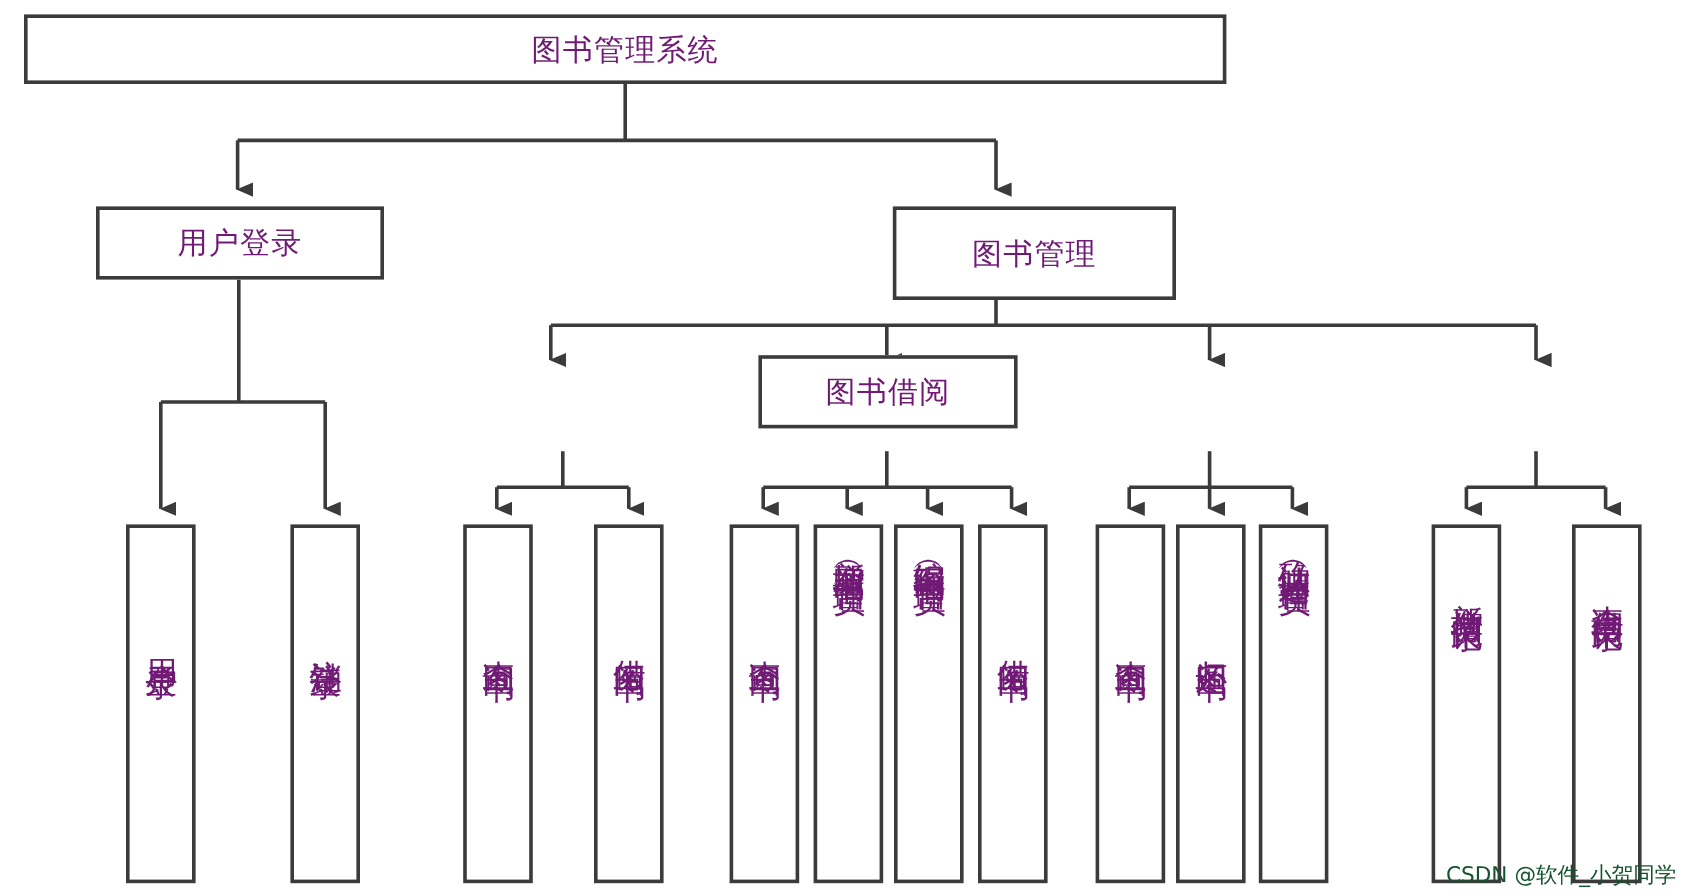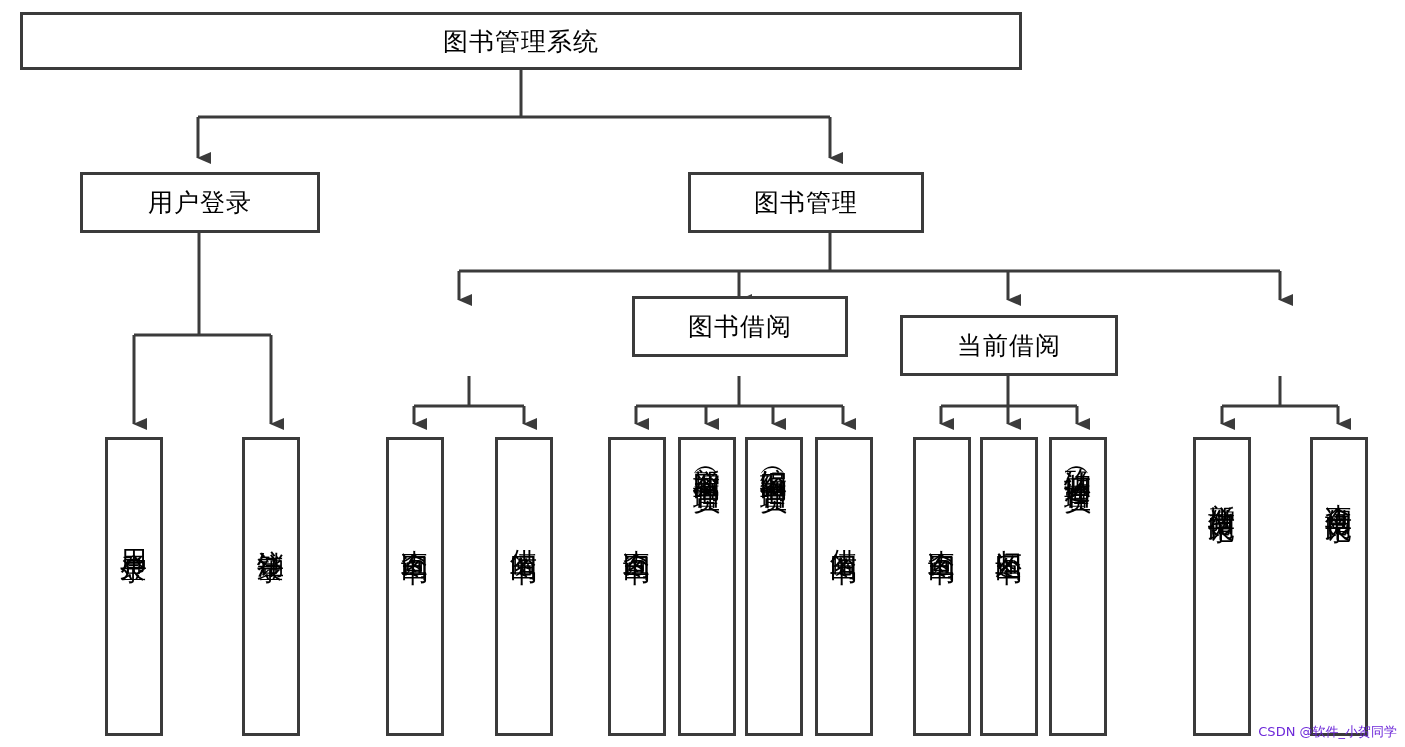--- a/index.html
+++ b/index.html
@@ -18,21 +18,21 @@
     overflow: hidden;
   }
   .node {
     position: absolute;
     box-sizing: border-box;
     border: 3px solid #3b3b3b;
     background: #ffffff;
     display: flex;
     align-items: center;
     justify-content: center;
-    color: #000000;
+    color: #701a75;
   }
   .node-label {
     display: block;
     text-align: center;
     line-height: 1.0;
     white-space: nowrap;
   }
   
   .h-node .node-label {
     writing-mode: horizontal-tb;
@@ -56,22 +56,22 @@
     left: 0;
     top: 0;
     width: 1405px;
     height: 747px;
     pointer-events: none;
   }
   .watermark {
     position: absolute;
     right: 8px;
     bottom: 6px;
-    font-size: 13px;
-    color: #6d28d9;
+    font-size: 18px;
+    color: #14532d;
     white-space: nowrap;
     font-family: "DejaVu Sans", "Liberation Sans", sans-serif;
   }
 </style>
 </head>
 <body>
 
 <div id="canvas">
 
   <svg class="links" viewBox="0 0 1405 747" xmlns="http://www.w3.org/2000/svg">
@@ -124,29 +124,26 @@
     </g>
   </svg>
 
   <div class="node h-node" style="left:20px; top:12px; width:1002px; height:58px;">
     <span class="node-label">图书管理系统</span>
   </div>
 
   <div class="node h-node" style="left:80px; top:172px; width:240px; height:61px;">
     <span class="node-label">用户登录</span>
   </div>
-  <div class="node h-node" style="left:688px; top:172px; width:236px; height:61px;">
+  <div class="node h-node" style="left:744px; top:172px; width:236px; height:78px;">
     <span class="node-label">图书管理</span>
   </div>
 
   <div class="node h-node" style="left:632px; top:296px; width:216px; height:61px;">
     <span class="node-label">图书借阅</span>
-  </div>
-  <div class="node h-node" style="left:900px; top:315px; width:218px; height:61px;">
-    <span class="node-label">当前借阅</span>
   </div>
 
   <div class="node v-node" style="left:105px; top:437px; width:58px; height:299px; padding-top:88px;">
     <span class="node-label">用户登录</span>
   </div>
   <div class="node v-node" style="left:242px; top:437px; width:58px; height:299px; padding-top:88px;">
     <span class="node-label">注销登录</span>
   </div>
 
   <div class="node v-node" style="left:386px; top:437px; width:58px; height:299px; padding-top:88px;">

